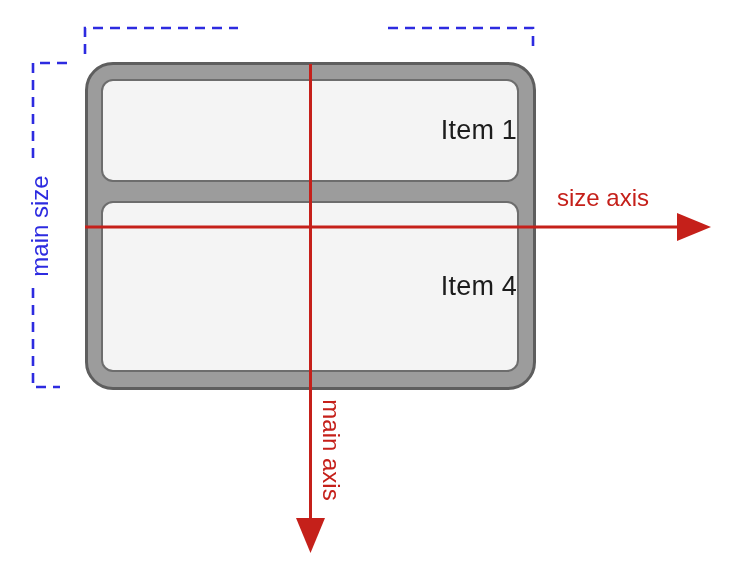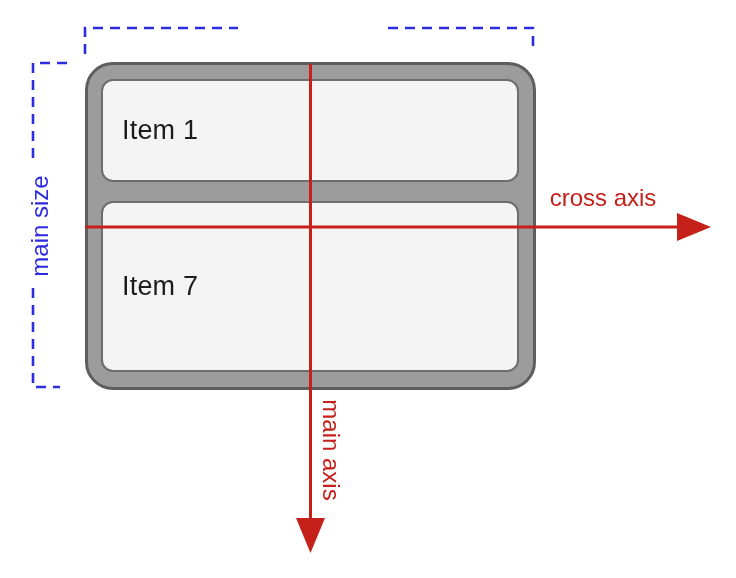--- a/index.html
+++ b/index.html
@@ -29,20 +29,21 @@
     box-sizing: border-box;
     background: var(--item-fill, #f4f4f4);
     border: 2px solid var(--item-border, #6d6d6d);
     border-radius: 12px;
     display: flex;
     align-items: center;
     padding-left: 19px;
     color: var(--item-text, #1c1c1c);
     font-size: 27px;
     letter-spacing: 0.2px;
+    justify-content: flex-end;
   }
   .item1 { left: 13px; top: 14px;  width: 418px; height: 103px; }
   .item2 { left: 13px; top: 136px; width: 418px; height: 171px; }
 
   .overlay {
     position: absolute;
     left: 0; top: 0;
     width: 736px; height: 578px;
     pointer-events: none;
   }
@@ -78,34 +79,34 @@
 </head>
 <body>
 
 <div class="canvas">
 
   <div class="flex-container">
     <div class="flex-item item1">
       <span>Item 1</span>
     </div>
     <div class="flex-item item2">
-      <span>Item 7</span>
+      <span>Item 4</span>
     </div>
   </div>
 
   <svg class="overlay" width="736" height="578" viewBox="0 0 736 578" aria-hidden="true">
     <path class="blue-dash" d="M 85 54 L 85 28 L 238 28"></path>
     <path class="blue-dash" d="M 388 28 L 533 28 L 533 50"></path>
     <path class="blue-dash" d="M 67 63 L 33 63 L 33 162"></path>
     <path class="blue-dash" d="M 33 288 L 33 387 L 60 387"></path>
 
     <line class="red-line" x1="85" y1="227" x2="678" y2="227"></line>
     <polygon class="red-fill" points="677,213 677,241 711,227"></polygon>
 
     <line class="red-line" x1="310.5" y1="64" x2="310.5" y2="519"></line>
     <polygon class="red-fill" points="296,518 325,518 310.5,553"></polygon>
   </svg>
 
   <div class="label blue main-size">main size</div>
-  <div class="label red cross-axis">cross axis</div>
+  <div class="label red cross-axis">size axis</div>
   <div class="label red main-axis">main axis</div>
 
 </div>
 
 </body></html>

